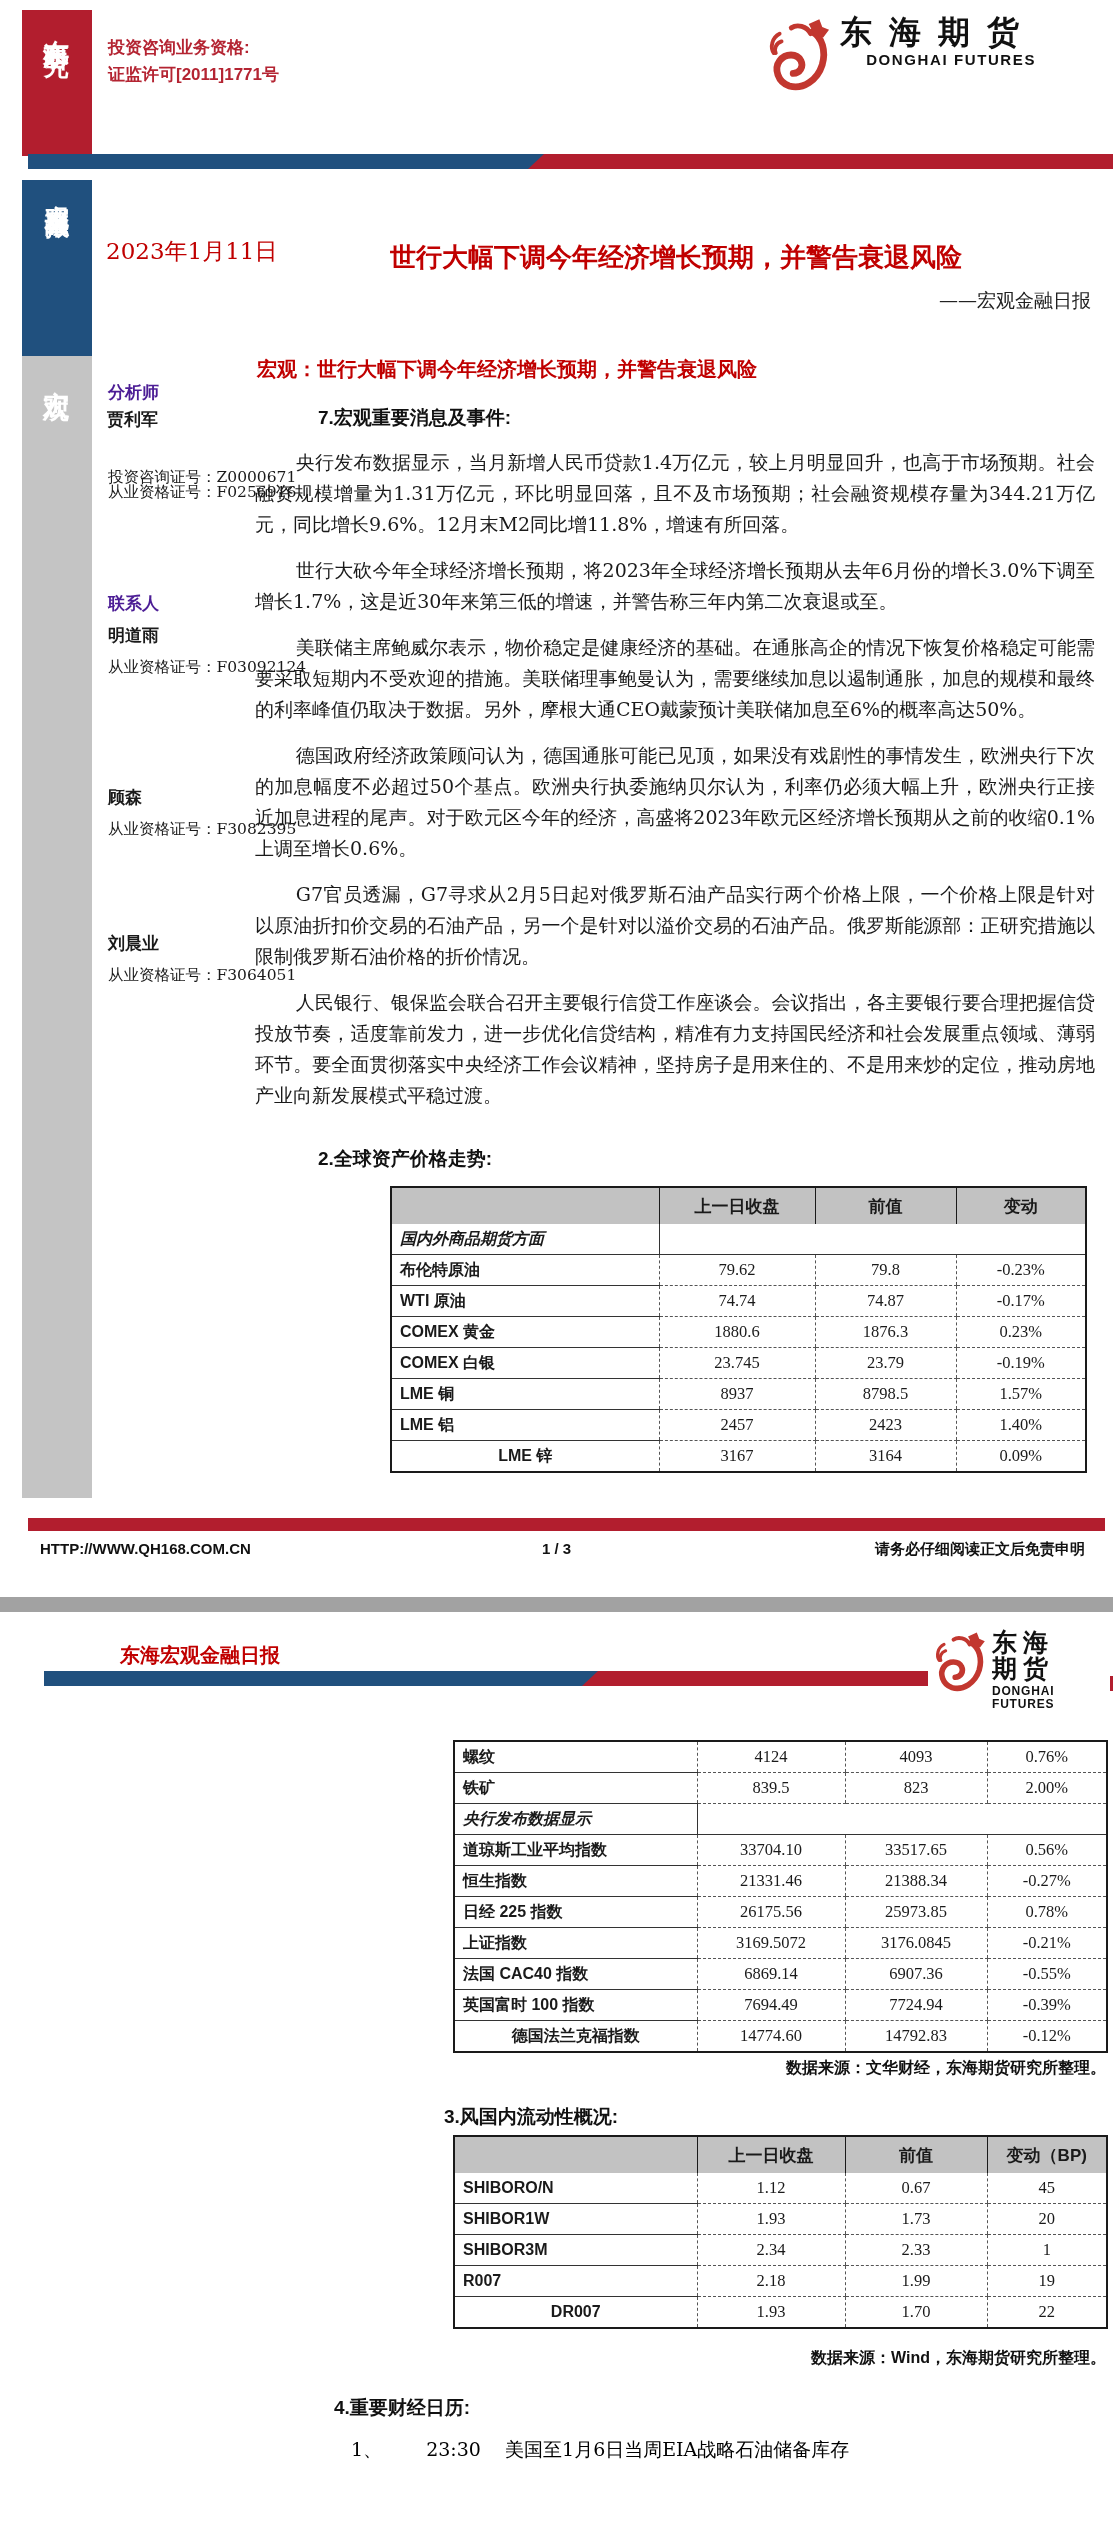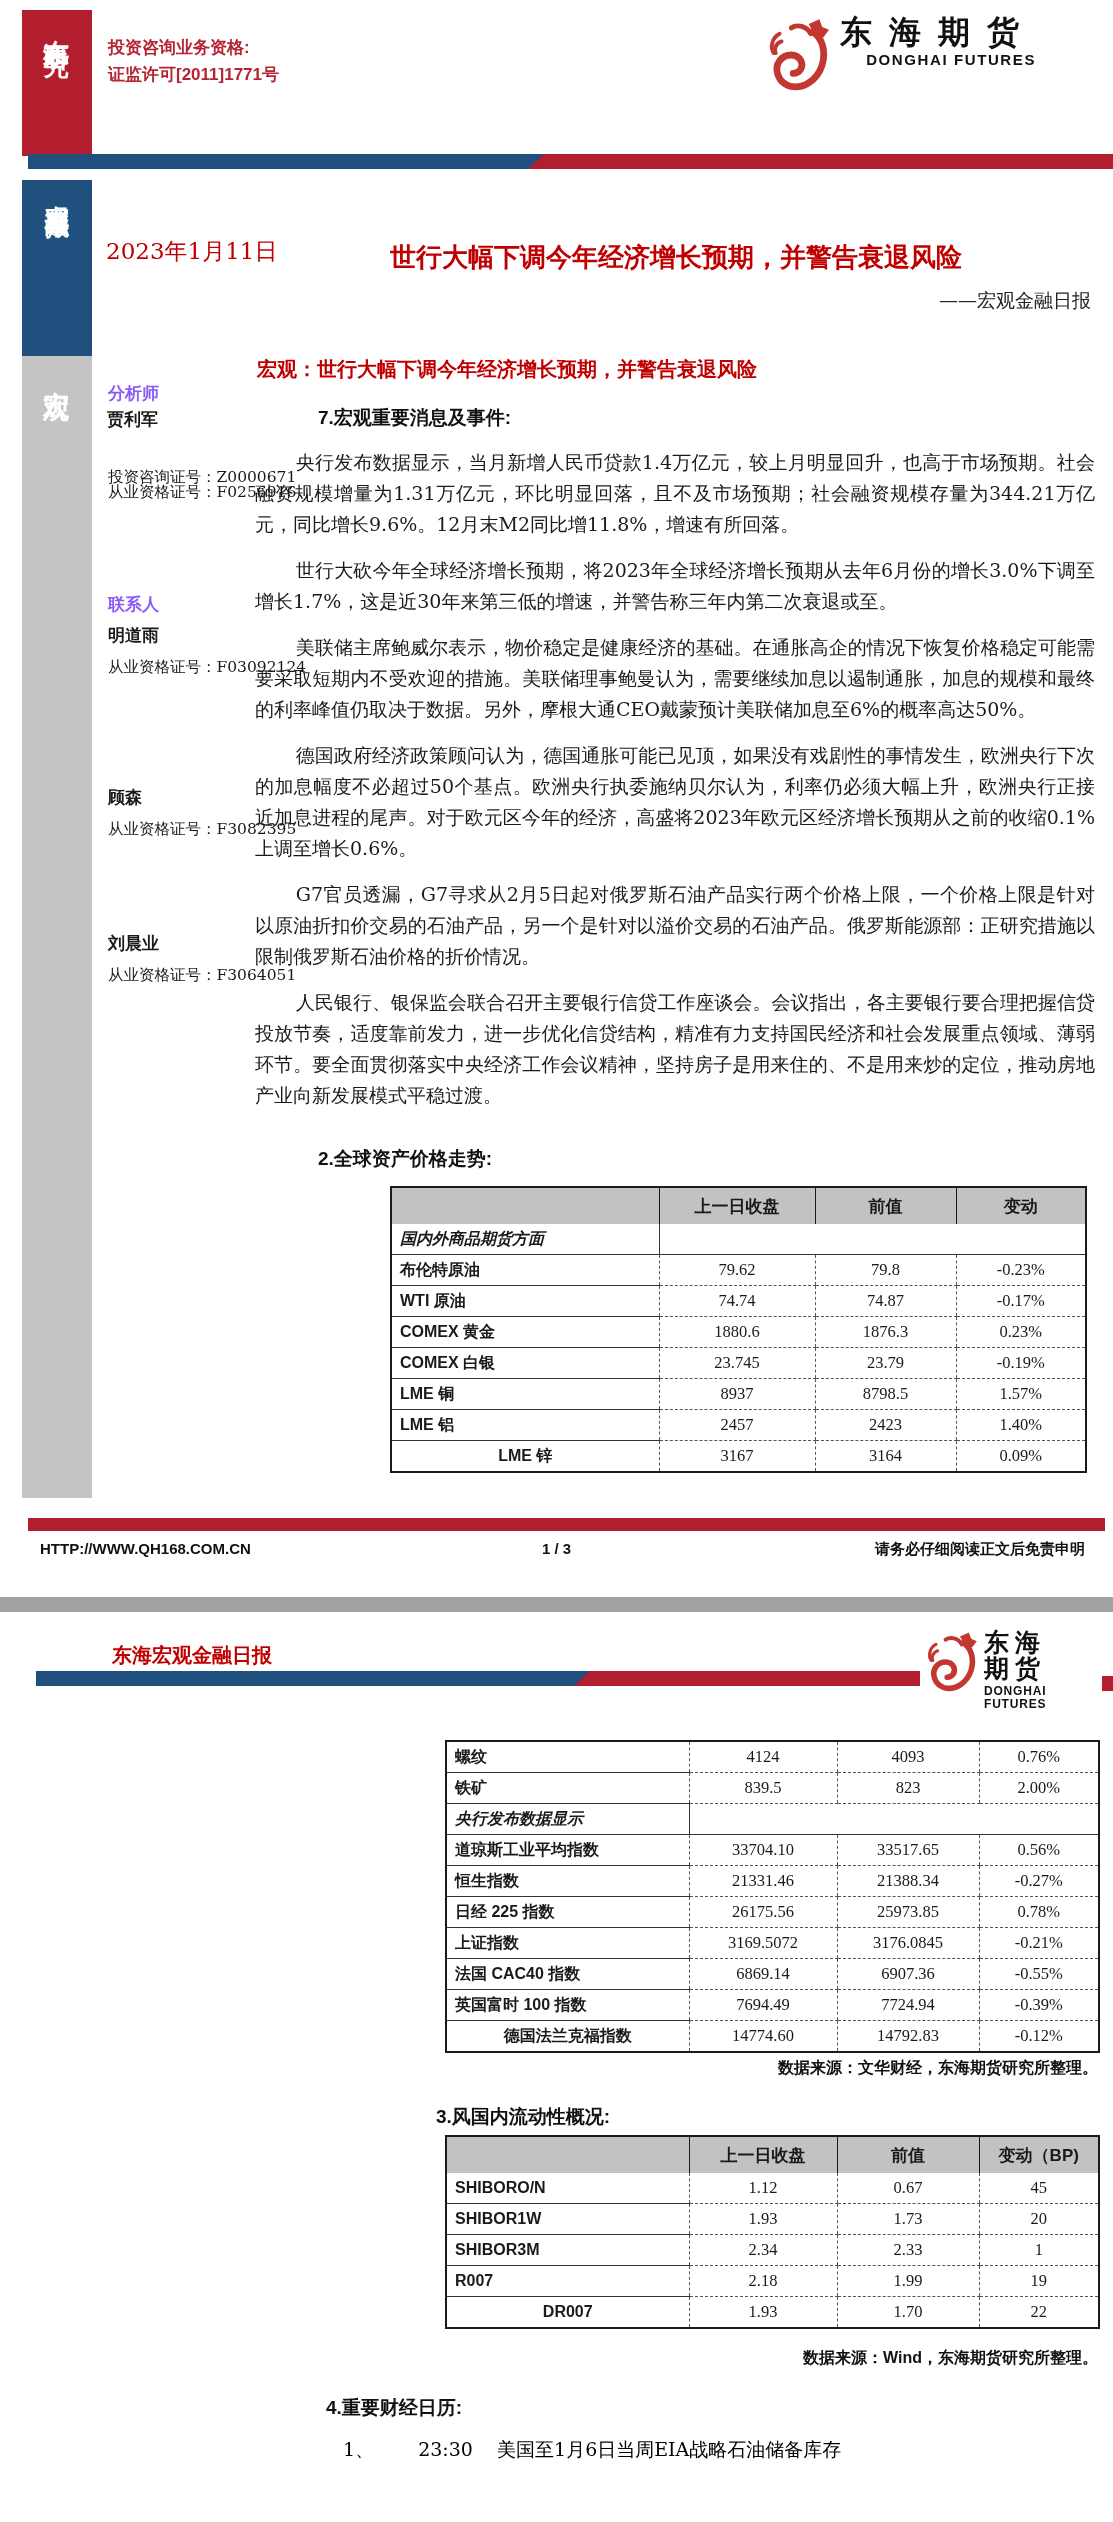--- a/index.html
+++ b/index.html
@@ -24,21 +24,21 @@
   .qual{color:#B42432;font-weight:bold;font-size:17px;line-height:27px;
         font-family:"Liberation Sans",sans-serif;}
   .red-text{color:#C00000;}
   .doc-h{font-family:"Liberation Sans",sans-serif;font-weight:bold;font-size:19px;color:#111;}
   
   .bodycol{width:840px;font-size:19px;line-height:31px;text-align:justify;}
   .bodycol p{margin:0 0 15px 0;text-indent:2.15em;}
   .news-h{margin:0 0 14px 63px;}
   
   .sb{font-size:15.5px;white-space:nowrap;line-height:22px;}
-  .sb-label{color:#8b5cf6;font-weight:bold;font-family:Liberation Serif, serif;font-size:17px;}
+  .sb-label{color:#4c1d95;font-weight:bold;font-family:Liberation Mono, monospace;font-size:17px;}
   .sb-name{font-size:17px;font-weight:600;}
   
   .doc-table{border-collapse:collapse;table-layout:fixed;border:2px solid #1a1a1a;background:#fff;}
   .doc-table td{height:30px;padding:0 8px;overflow:hidden;white-space:nowrap;vertical-align:middle;}
   .doc-table tr.hdr td{background:#C2C2C2;border:1px solid #1a1a1a;font-weight:bold;text-align:center;
         height:36px;font-family:"Liberation Sans",sans-serif;font-size:17px;padding:0 4px;}
   .doc-table td.lbl{border-bottom:1px solid #333;font-weight:bold;
         font-family:"Liberation Sans",sans-serif;font-size:16px;}
   .doc-table td.lbl.section{font-family:"DejaVu Serif",serif;font-style:italic;font-size:16px;}
   .doc-table td.val{border-bottom:1px dashed #555;border-left:1px dashed #555;text-align:center;
@@ -195,21 +195,21 @@
     </table>
 
     <div class="abs footer-bar" style="left:28px;top:1518px;width:1077px;"></div>
     <div class="abs footer-text" style="left:40px;top:1540px;">HTTP://WWW.QH168.COM.CN</div>
     <div class="abs footer-text" style="left:50%;top:1540px;transform:translateX(-50%);">1 / 3</div>
     <div class="abs footer-text" style="right:28px;top:1540px;">请务必仔细阅读正文后免责申明</div>
   </div>
 
   <div class="abs separator" style="left:0;top:1597px;width:1113px;height:15px;"></div>
 
-  <div class="abs" style="left:8px;top:1612px;width:986px;height:910px;">
+  <div class="abs" style="left:16px;top:1612px;width:986px;height:910px;">
 
     <div class="abs red-text" style="left:104px;top:30px;font-size:20px;font-weight:bold;">东海宏观金融日报</div>
     <div class="bar" style="left:28px;top:59px;width:884px;">
       <div class="redpart" style="left:538px;"></div>
     </div>
     <div class="abs logo" style="left:918px;top:18px;gap:6px;">
       <span>
         <svg width="52" height="64" viewBox="0 0 64 80">
           <g fill="none" stroke="#C2372F" stroke-linecap="round">
             <path d="M46 16 C56 22 60 36 56 50 C51 66 36 76 22 72 C10 68 6 54 12 46 C18 38 30 38 34 46 C37 52 33 59 26 59" stroke-width="7"></path>

